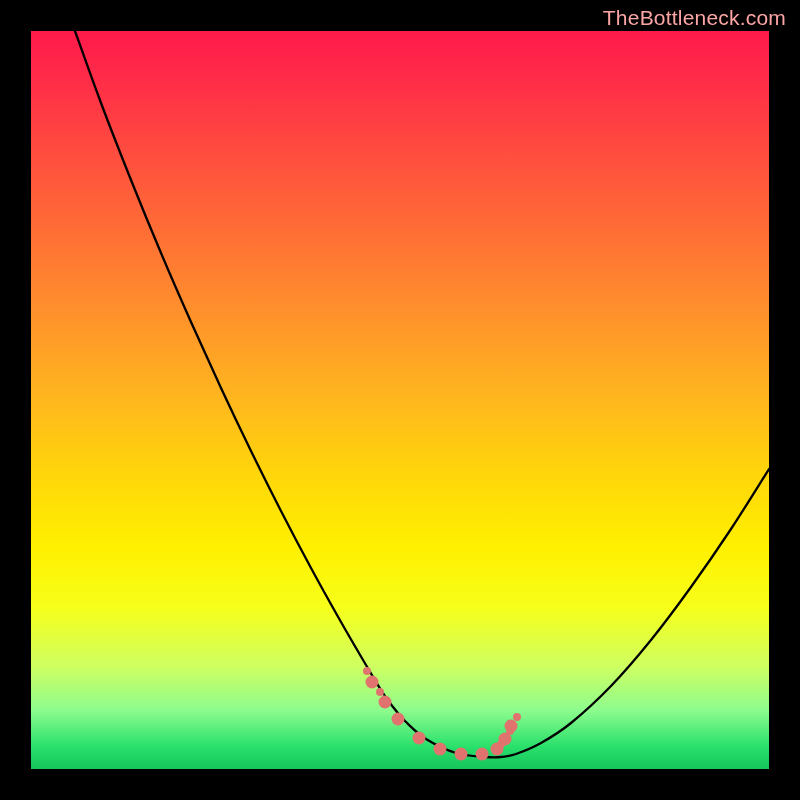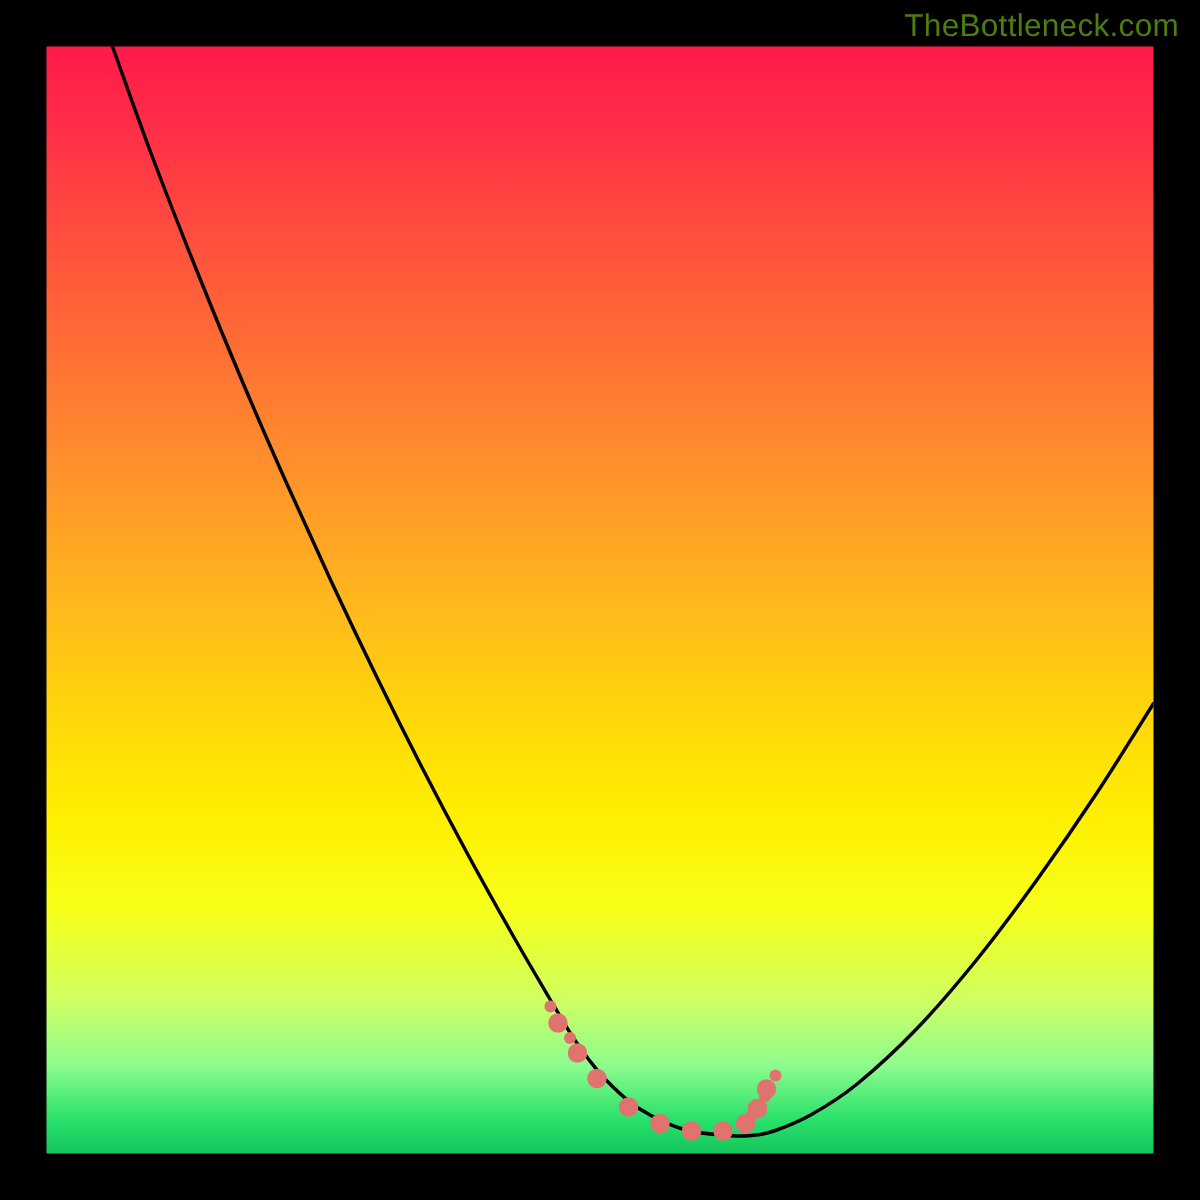--- a/index.html
+++ b/index.html
@@ -31,21 +31,21 @@
       #cfff60 86%,
       #8efc8e 92%,
       #29e06b 97%,
       #15c55b 100%
     );
   }
   .watermark {
     position: absolute;
     top: 6px;
     right: 14px;
-    color: #4d7c0f;
+    color: #fca5a5;
     font-size: 21px;
     font-weight: 400;
     letter-spacing: 0.2px;
     text-align: right;
     user-select: none;
   }
   svg.curve {
     position: absolute;
     inset: 0;
   }

